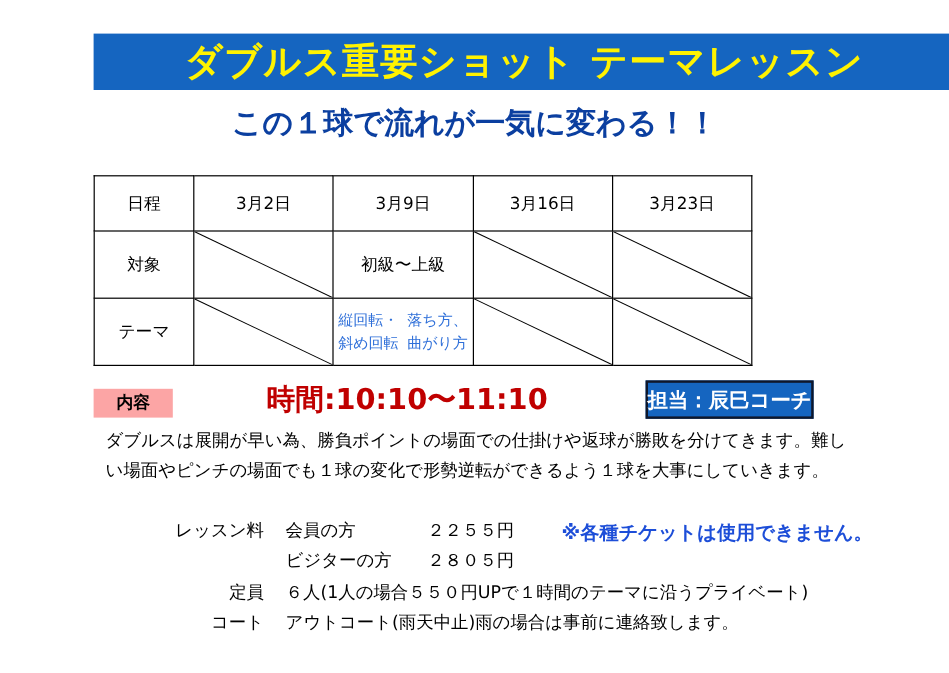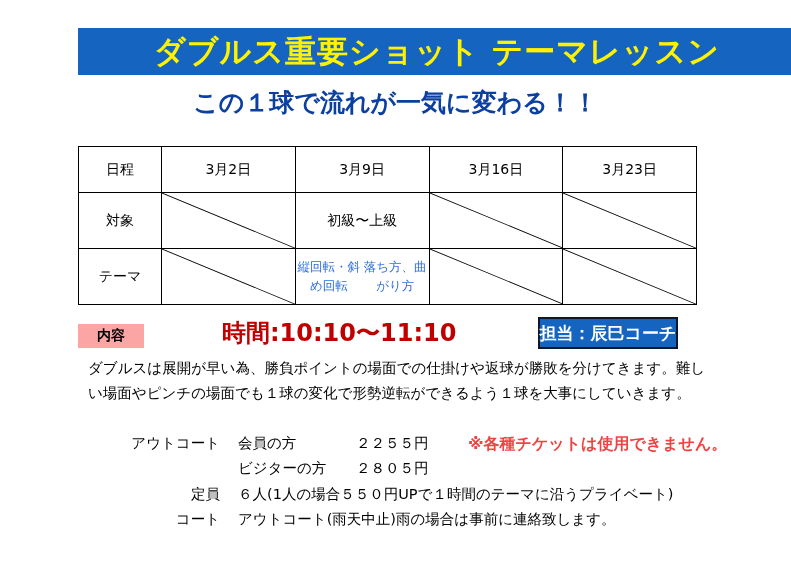--- a/index.html
+++ b/index.html
@@ -54,21 +54,21 @@
     font-size: 25px;
     font-weight: bold;
     font-family: "DejaVu Sans", sans-serif;
   }
 
   
   .sched {
     position: absolute;
     left: 78px;
     top: 146px;
-    width: 619px;
+    width: 549px;
     border-collapse: collapse;
     table-layout: fixed;
   }
   .sched td {
     border: 1px solid #000;
     text-align: center;
     vertical-align: middle;
     font-size: 14px;
     font-family: "DejaVu Sans", sans-serif;
     padding: 0;
@@ -192,21 +192,21 @@
     white-space: nowrap;
   }
   .det-free {
     flex: 1 1 auto;
     white-space: nowrap;
   }
   .note-red {
     position: absolute;
     left: 468px;
     top: 434px;
-    color: #ef4444;
+    color: #1d4ed8;
     font-size: 16px;
     font-weight: bold;
     white-space: nowrap;
     font-family: "DejaVu Sans", sans-serif;
   }
 </style>
 </head>
 <body>
 
 <div class="page">
@@ -290,21 +290,21 @@
   </table>
 
   <div class="naiyou-badge">内容</div>
   <div class="time-text">時間:10:10〜11:10</div>
   <div class="coach-box">担当：辰巳コーチ</div>
 
   <div class="desc">ダブルスは展開が早い為、勝負ポイントの場面での仕掛けや返球が勝敗を分けてきます。難しい場面やピンチの場面でも１球の変化で形勢逆転ができるよう１球を大事にしていきます。</div>
 
   <div class="details">
     <div class="det-row">
-      <span class="det-label">アウトコート</span>
+      <span class="det-label">レッスン料</span>
       <span class="det-sub">会員の方</span>
       <span class="det-val">２２５５円</span>
     </div>
     <div class="det-row">
       <span class="det-label"></span>
       <span class="det-sub">ビジターの方</span>
       <span class="det-val">２８０５円</span>
     </div>
     <div class="det-row">
       <span class="det-label">定員</span>

